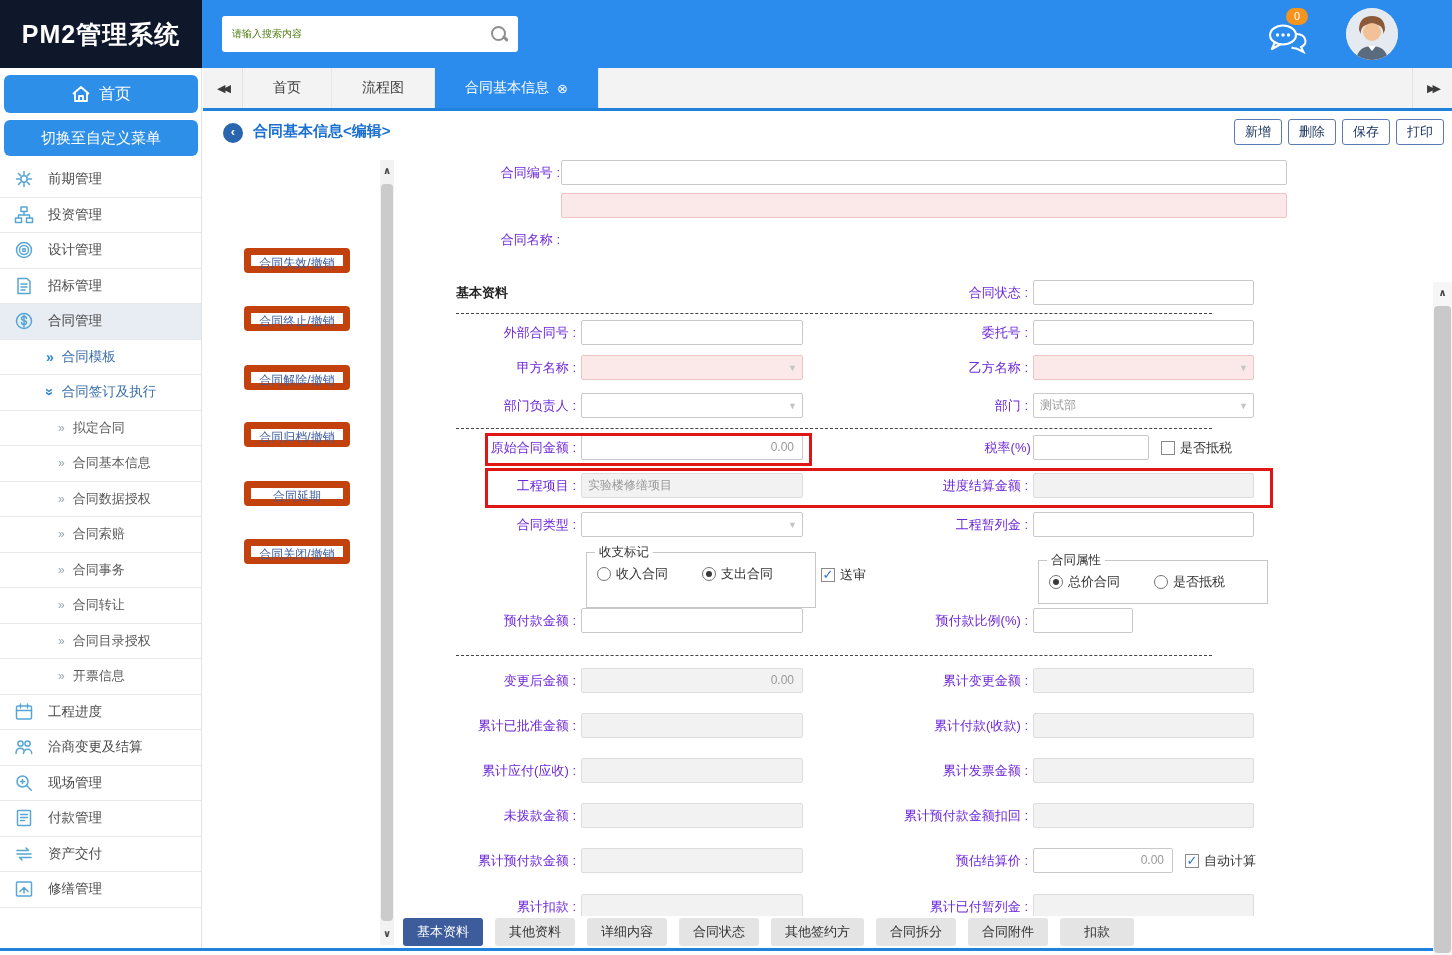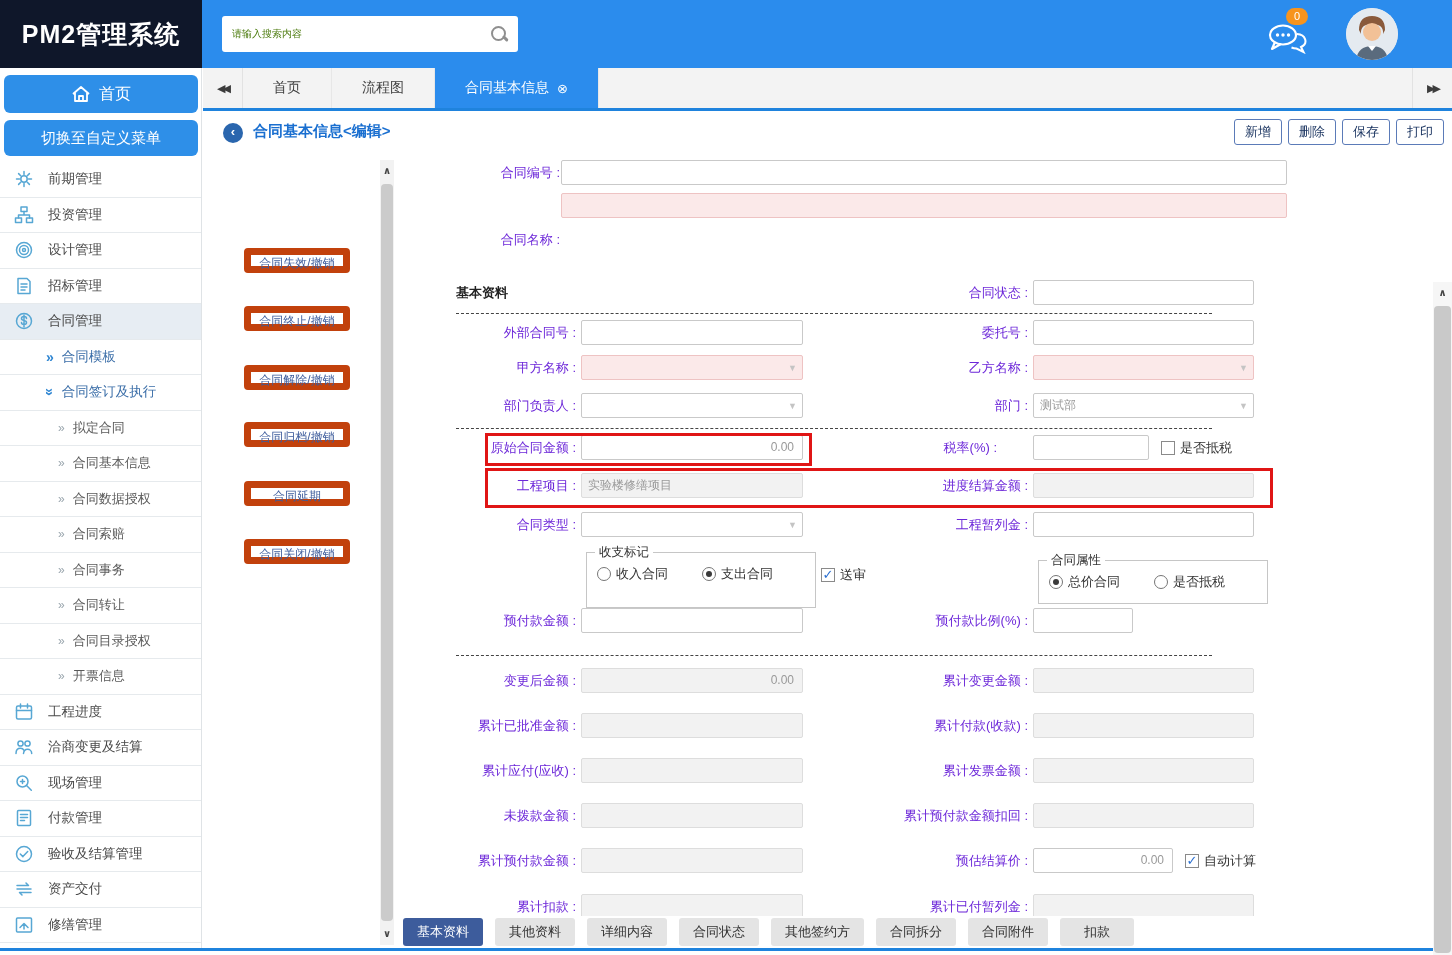--- a/index.html
+++ b/index.html
@@ -239,27 +239,20 @@
         </div>
         <div class="mi lvl1">
           <span class="ic"><svg viewBox="0 0 20 20" width="20" height="20">
               <rect x="3.5" y="2.5" width="13" height="15" rx="1" fill="none" stroke="#57a7d4" stroke-width="1.5" stroke-linejoin="round" stroke-linecap="round"></rect>
               <path d="M6.5 6.5h7M6.5 9.5h7M6.5 12.5h4" fill="none" stroke="#57a7d4" stroke-width="1.5" stroke-linejoin="round" stroke-linecap="round"></path>
             </svg></span>
           <span>付款管理</span>
         </div>
         <div class="mi lvl1">
           <span class="ic"><svg viewBox="0 0 20 20" width="20" height="20">
-              <circle cx="10" cy="10" r="7.5" fill="none" stroke="#57a7d4" stroke-width="1.5" stroke-linejoin="round" stroke-linecap="round"></circle>
-              <path d="M6.3 10l2.6 2.6 4.8-5" fill="none" stroke="#57a7d4" stroke-width="1.5" stroke-linejoin="round" stroke-linecap="round"></path>
-            </svg></span>
-          <span>验收及结算管理</span>
-        </div>
-        <div class="mi lvl1">
-          <span class="ic"><svg viewBox="0 0 20 20" width="20" height="20">
               <path d="M3 6.5h11.5L12 4M17 13.5H5.5L8 16M3 10h14" fill="none" stroke="#57a7d4" stroke-width="1.5" stroke-linejoin="round" stroke-linecap="round"></path>
             </svg></span>
           <span>资产交付</span>
         </div>
         <div class="mi lvl1">
           <span class="ic"><svg viewBox="0 0 20 20" width="20" height="20">
               <rect x="2.5" y="3" width="15" height="14" rx="1" fill="none" stroke="#57a7d4" stroke-width="1.5" stroke-linejoin="round" stroke-linecap="round"></rect>
               <path d="M6 12.5l4-4 4 4M10 8.5V14" fill="none" stroke="#57a7d4" stroke-width="1.5" stroke-linejoin="round" stroke-linecap="round"></path>
             </svg></span>
           <span>修缮管理</span>
@@ -348,21 +341,21 @@
         <div class="lbl" style="left: 635px; top: 241px; width: 190px;">部门</div>
         <div class="ctrl" style="left: 830px; top: 241px; width: 221px;">
           <span class="val">测试部</span>
           <span class="caret">▼</span>
         </div>
         <div class="dashed" style="top: 276px;"></div>
         <div class="lbl" style="left: 225px; top: 283px; width: 148px;">原始合同金额</div>
         <div class="ctrl rightval" style="left: 378px; top: 283px; width: 222px;">
           <span class="val">0.00</span>
         </div>
-        <div class="lbl" style="left: 604px; top: 283px; width: 190px;">税率(%)</div>
+        <div class="lbl" style="left: 645px; top: 283px; width: 190px;">税率(%)</div>
         <div class="ctrl" style="left: 830px; top: 283px; width: 116px;">
           <span class="val"></span>
         </div>
         <span class="cbx" style="left: 958px; top: 283px;">
           <span class="box"></span>
           <span>是否抵税</span>
         </span>
         <div class="lbl" style="left: 225px; top: 321px; width: 148px;">工程项目</div>
         <div class="ctrl disabled" style="left: 378px; top: 321px; width: 222px; padding-left: 32px;">
           <span class="val">实验楼修缮项目</span>

